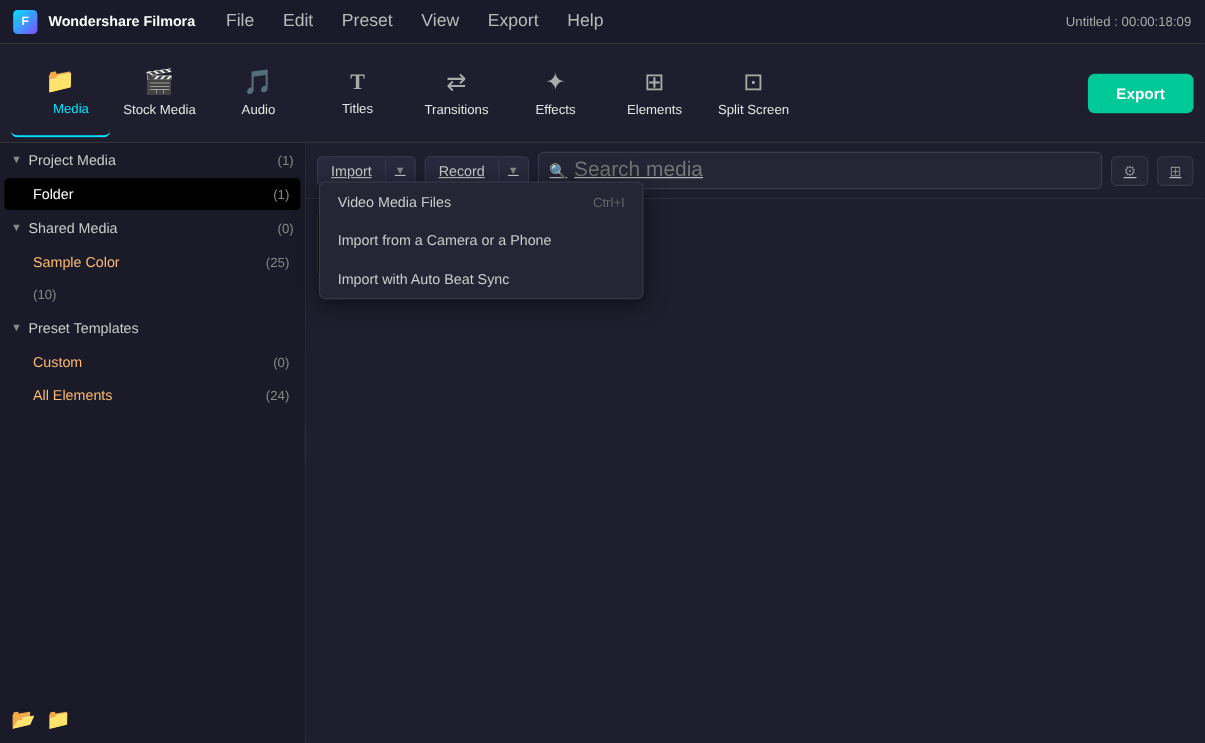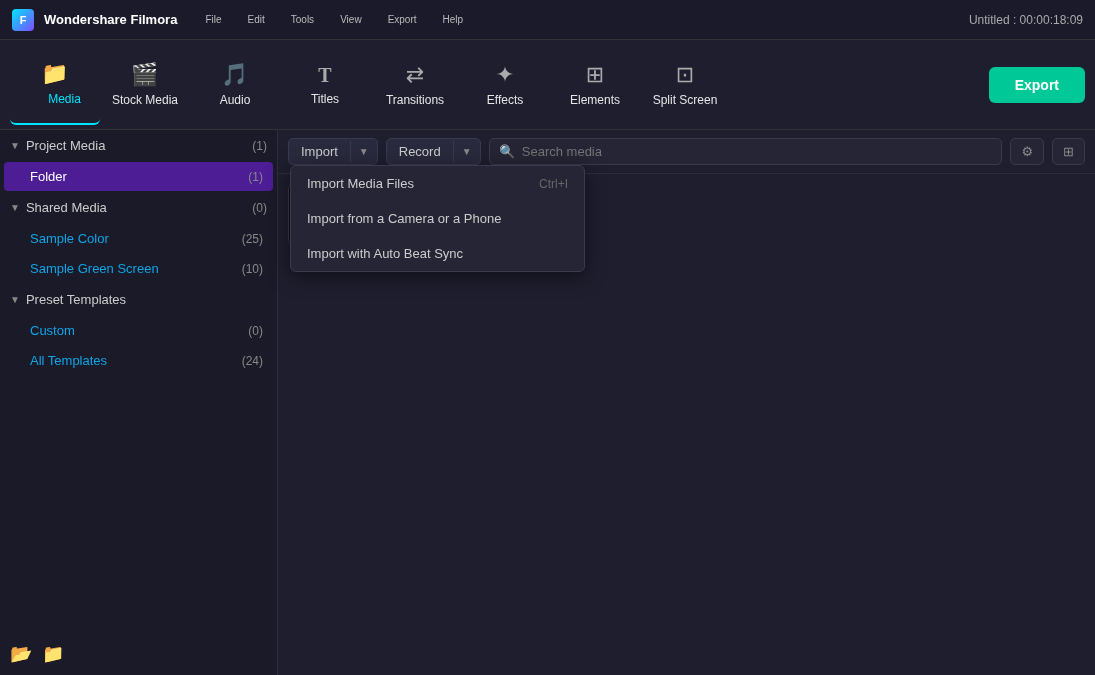--- a/index.html
+++ b/index.html
@@ -45,21 +45,21 @@
       font-size: 13px;
       font-weight: 600;
     }
     .menu-bar {
       display: flex;
       gap: 18px;
       margin-left: 14px;
     }
     .menu-item {
       color: #bbb;
-      font-size: 10px;
+      font-size: 16px;
       cursor: pointer;
       padding: 2px 4px;
     }
     .top-bar-right {
       color: #aaa;
       font-size: 12px;
     }
 
     
     .toolbar {
@@ -146,27 +146,27 @@
     }
     .sidebar-item {
       display: flex;
       align-items: center;
       padding: 7px 10px 7px 26px;
       cursor: pointer;
       border-radius: 4px;
       margin: 1px 4px;
     }
     .sidebar-item.active {
-      background: #4c1d95;
+      background: #000000;
       color: #fff;
     }
     .sidebar-item-label {
       flex: 1;
       font-size: 13px;
-      color: #0ea5e9;
+      color: #fdba74;
     }
     .sidebar-item.active .sidebar-item-label { color: #fff; }
     .sidebar-item-count {
       color: #888;
       font-size: 12px;
     }
 
     
     .content-area {
       flex: 1;
@@ -174,20 +174,21 @@
       display: flex;
       flex-direction: column;
     }
     .content-toolbar {
       display: flex;
       align-items: center;
       padding: 8px 10px;
       gap: 8px;
       background: #1e1e2e;
       border-bottom: 1px solid #2d2d3d;
+      text-decoration: underline;
     }
     .btn-dropdown {
       display: flex;
       align-items: center;
       background: #2a2a3e;
       border: 1px solid #3a3a4e;
       border-radius: 5px;
       overflow: hidden;
       cursor: pointer;
     }
@@ -210,21 +211,21 @@
       border: 1px solid #3a3a4e;
       border-radius: 5px;
       padding: 5px 10px;
       gap: 6px;
     }
     .search-bar input {
       background: transparent;
       border: none;
       outline: none;
       color: #0ea5e9;
-      font-size: 13px;
+      font-size: 19px;
       flex: 1;
     }
     .search-icon { color: #888; font-size: 13px; }
     .filter-btn {
       background: #252535;
       border: 1px solid #3a3a4e;
       border-radius: 5px;
       padding: 5px 10px;
       color: #888;
       cursor: pointer;
@@ -378,21 +379,21 @@
 
 <div class="top-bar">
   <div class="top-bar-left">
     <div class="app-logo">
       <span>F</span>
     </div>
     <span class="app-name">Wondershare Filmora</span>
     <div class="menu-bar">
       <span class="menu-item">File</span>
       <span class="menu-item">Edit</span>
-      <span class="menu-item">Tools</span>
+      <span class="menu-item">Preset</span>
       <span class="menu-item">View</span>
       <span class="menu-item">Export</span>
       <span class="menu-item">Help</span>
     </div>
   </div>
   <div class="top-bar-right">Untitled : 00:00:18:09</div>
 </div>
 
 <div class="toolbar">
   <div class="toolbar-item active">
@@ -448,35 +449,34 @@
     <div class="sidebar-section-header">
       <span class="sidebar-arrow">▼</span>
       <span class="sidebar-section-title">Shared Media</span>
       <span class="sidebar-count">(0)</span>
     </div>
     <div class="sidebar-item">
       <span class="sidebar-item-label">Sample Color</span>
       <span class="sidebar-item-count">(25)</span>
     </div>
     <div class="sidebar-item">
-      <span class="sidebar-item-label">Sample Green Screen</span>
       <span class="sidebar-item-count">(10)</span>
     </div>
 
     <div class="sidebar-section-header">
       <span class="sidebar-arrow">▼</span>
       <span class="sidebar-section-title">Preset Templates</span>
       <span class="sidebar-count"></span>
     </div>
     <div class="sidebar-item">
       <span class="sidebar-item-label">Custom</span>
       <span class="sidebar-item-count">(0)</span>
     </div>
     <div class="sidebar-item">
-      <span class="sidebar-item-label">All Templates</span>
+      <span class="sidebar-item-label">All Elements</span>
       <span class="sidebar-item-count">(24)</span>
     </div>
 
     <div class="collapse-handle">◀</div>
 
     <div class="sidebar-bottom">
       <span class="bottom-icon">📂</span>
       <span class="bottom-icon">📁</span>
     </div>
   </div>
@@ -524,21 +524,21 @@
           </div>
         </div>
         <div class="thumbnail-label">Stencil Board Show A -N...</div>
       </div>
     </div>
   </div>
 </div>
 
 <div class="dropdown-menu">
   <div class="dropdown-item">
-    <span>Import Media Files</span>
+    <span>Video Media Files</span>
     <span class="dropdown-item-shortcut">Ctrl+I</span>
   </div>
   <div class="dropdown-item">
     <span>Import from a Camera or a Phone</span>
   </div>
   <div class="dropdown-item">
     <span>Import with Auto Beat Sync</span>
   </div>
 </div>
 

